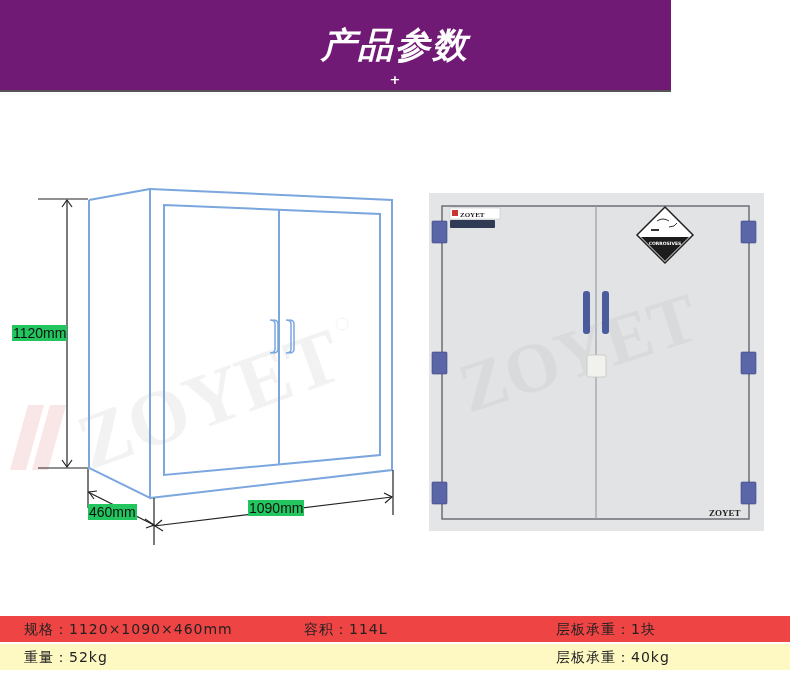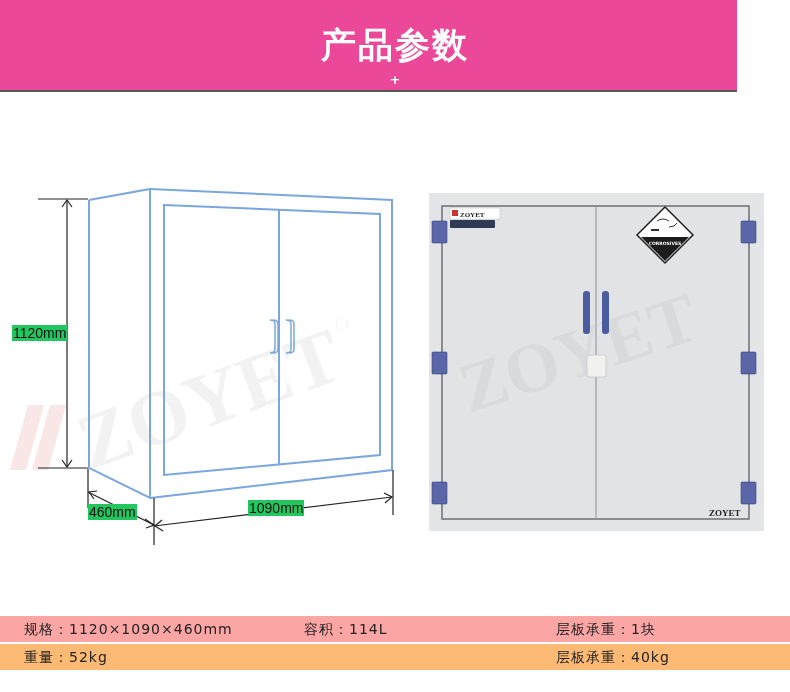--- a/index.html
+++ b/index.html
@@ -10,24 +10,25 @@
     body {
       width: 790px;
       height: 692px;
       position: relative;
       overflow: hidden;
       font-family: "DejaVu Sans", sans-serif;
     }
     .header {
       position: absolute;
       left: 0; top: 0;
-      width: 737px;
+      width: 671px;
       height: 90px;
-      background: #ec4899;
+      background: #701a75;
       border-bottom: 2px solid #555;
+      font-style: italic;
     }
     .header-title {
       position: absolute;
       left: 0; top: 22px;
       width: 790px;
       text-align: center;
       color: #ffffff;
       font-size: 35px;
       font-weight: bold;
       letter-spacing: 2px;
@@ -72,22 +73,22 @@
       top: 616px;
       width: 790px;
     }
     .spec-row {
       height: 26px;
       position: relative;
       font-size: 14px;
       color: #222;
       line-height: 26px;
     }
-    .spec-row.r1 { background: #fca5a5; margin-bottom: 2px; }
-    .spec-row.r2 { background: #fdba74; }
+    .spec-row.r1 { background: #ef4444; margin-bottom: 2px; }
+    .spec-row.r2 { background: #fef9c3; }
     .cell {
       position: absolute;
       top: 0;
       white-space: nowrap;
       letter-spacing: 1px;
     }
     .c1 { left: 24px; }
     .c2 { left: 304px; }
     .c3 { left: 556px; }
   </style>

